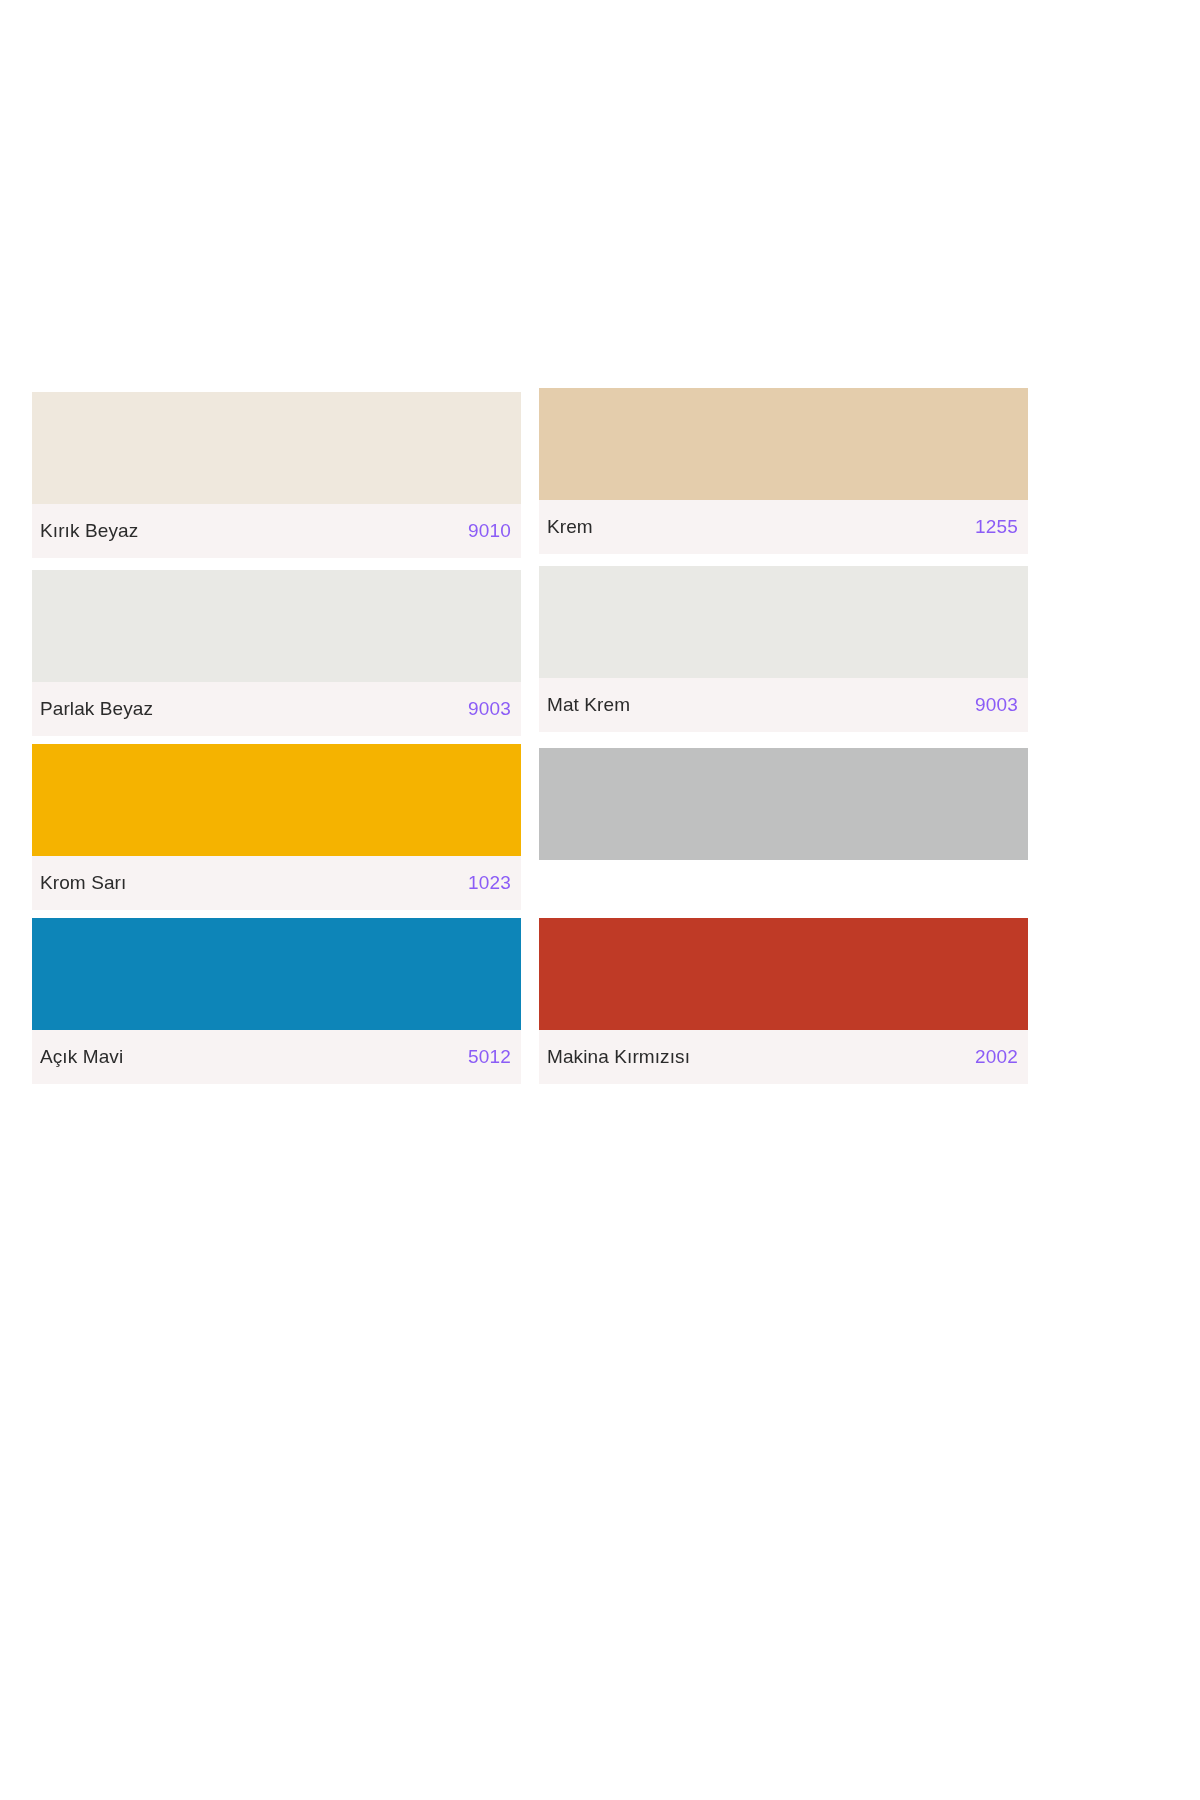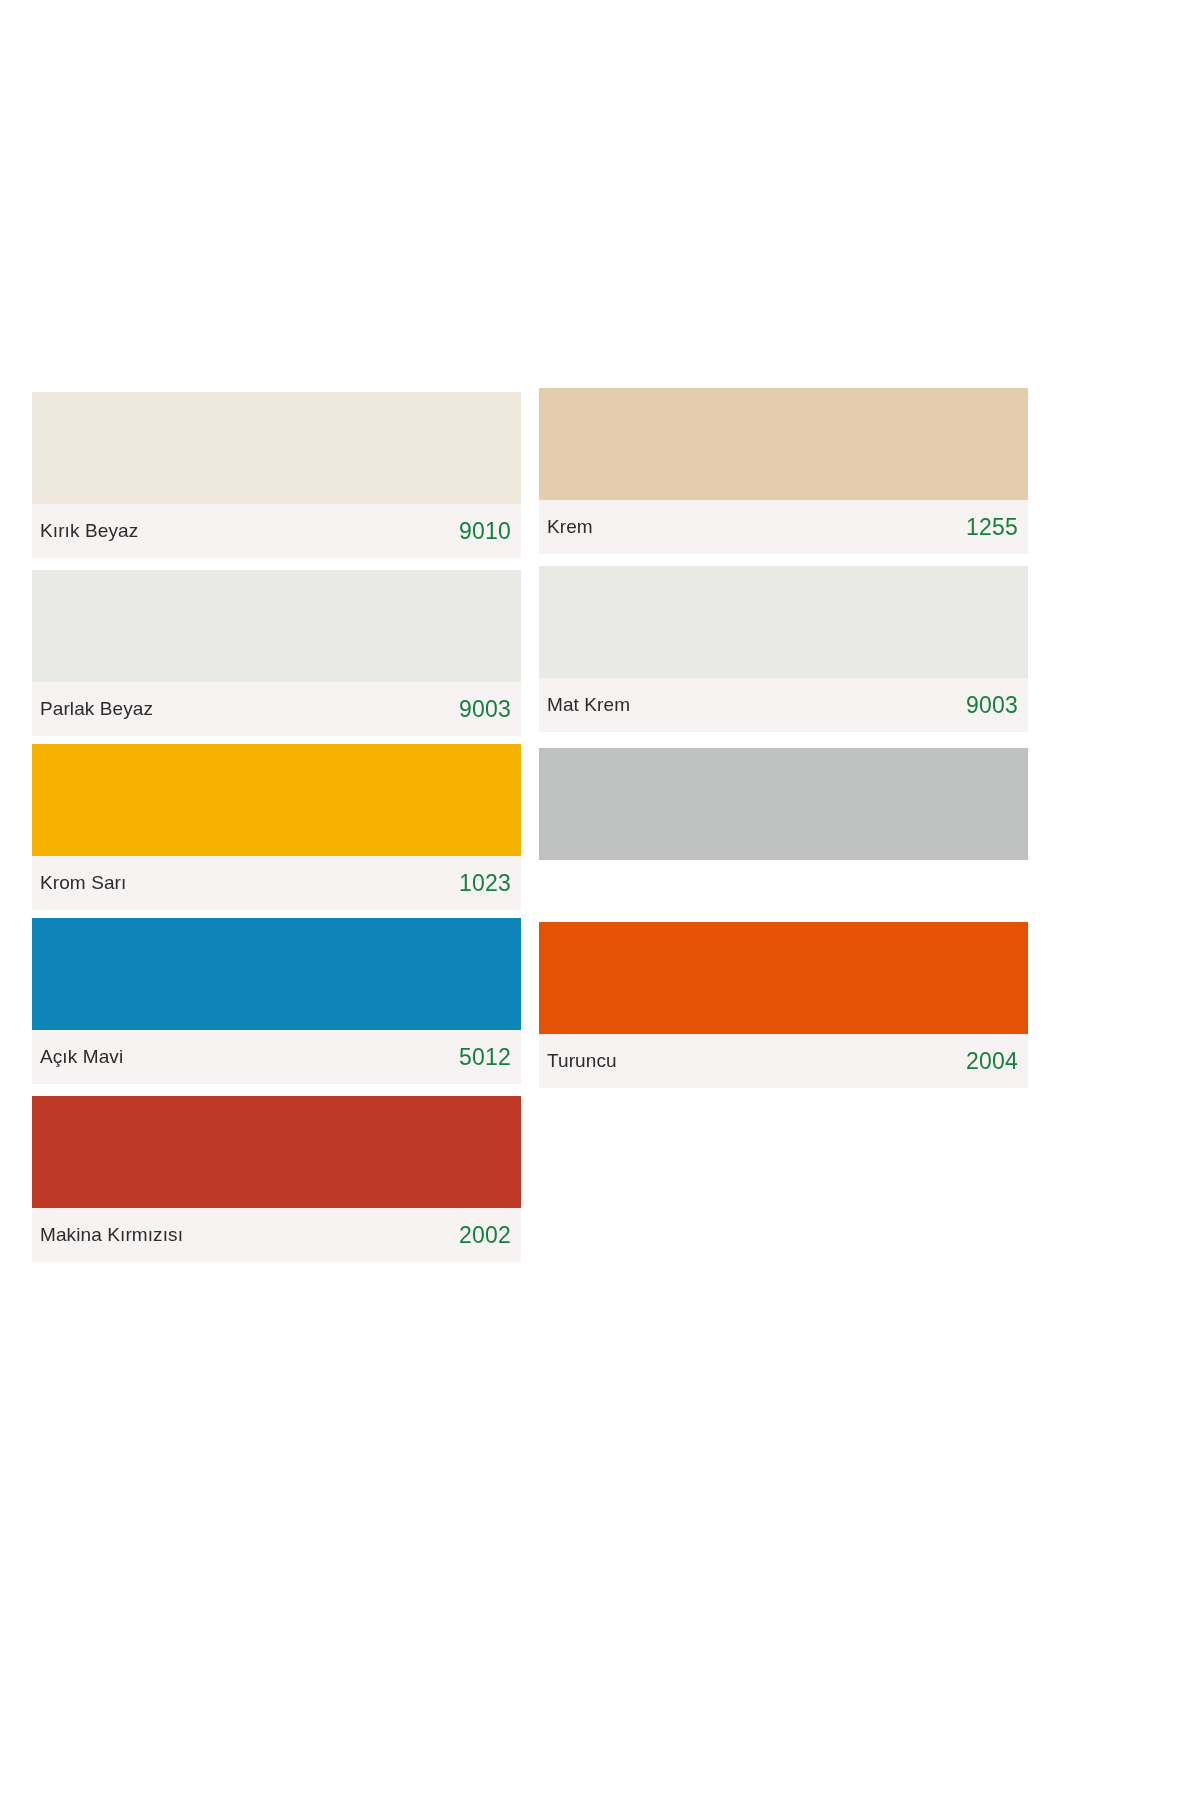--- a/index.html
+++ b/index.html
@@ -63,22 +63,22 @@
   }
 
   .swatch-name {
     font-size: 19px;
     color: #2b2b2b;
     letter-spacing: 0.1px;
     white-space: nowrap;
   }
 
   .swatch-code {
-    font-size: 23px;
-    color: #15803d;
+    font-size: 19px;
+    color: #8b5cf6;
     letter-spacing: 0.2px;
     white-space: nowrap;
   }
 
   
   .row-spacer {
     height: 12px;
   }
 </style>
 </head>
@@ -131,28 +131,20 @@
         <div class="row-spacer"></div>
       </div>
       <div class="swatch-card col-right">
         <div class="swatch-chip" style="background: rgb(13, 133, 184);"></div>
         <div class="swatch-label-bar">
           <span class="swatch-name">Açık Mavi</span>
           <span class="swatch-code">5012</span>
         </div>
         <div class="row-spacer"></div>
       </div>
-      <div class="swatch-card">
-        <div class="swatch-chip" style="background: rgb(227, 82, 5);"></div>
-        <div class="swatch-label-bar">
-          <span class="swatch-name">Turuncu</span>
-          <span class="swatch-code">2004</span>
-        </div>
-        <div class="row-spacer"></div>
-      </div>
       <div class="swatch-card col-right">
         <div class="swatch-chip" style="background: rgb(191, 58, 38);"></div>
         <div class="swatch-label-bar">
           <span class="swatch-name">Makina Kırmızısı</span>
           <span class="swatch-code">2002</span>
         </div>
         <div class="row-spacer"></div>
       </div>
     </div>
 </div>

